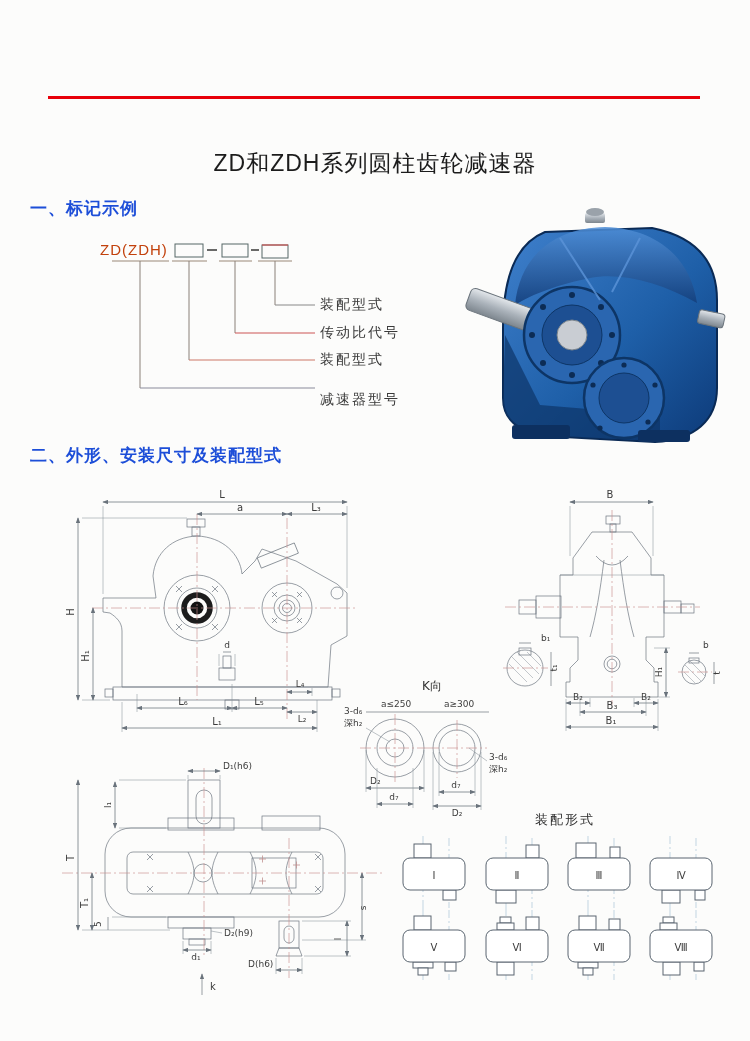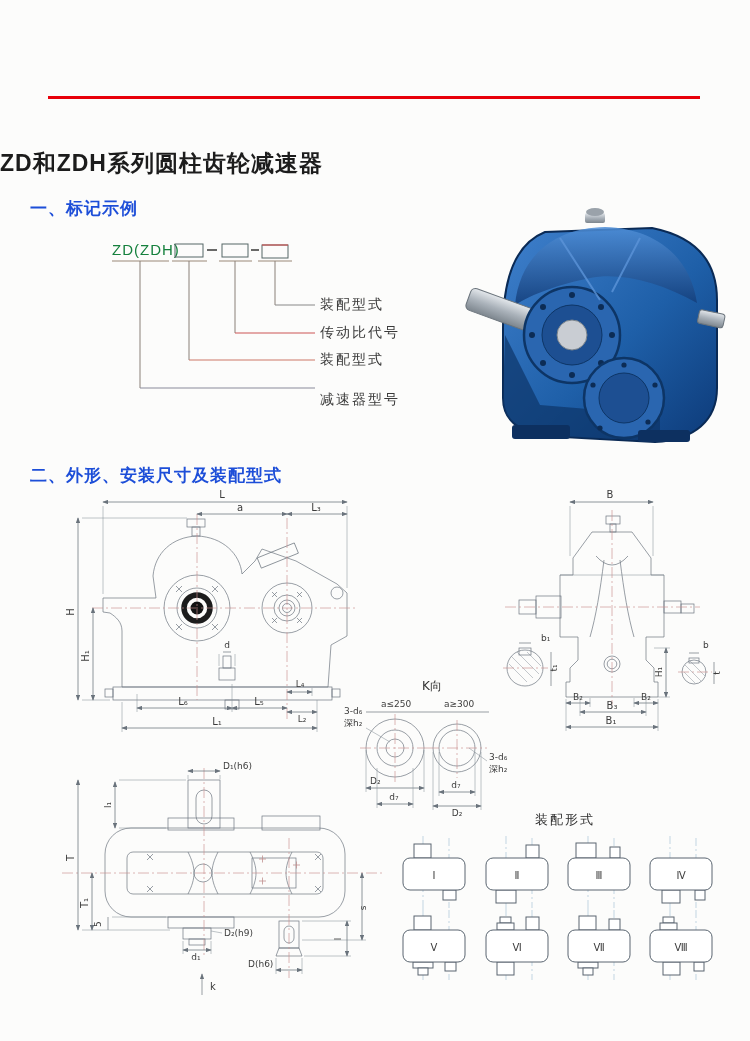--- a/index.html
+++ b/index.html
@@ -1,25 +1,25 @@
 <!DOCTYPE html>
 <html><head>
 <meta charset="utf-8">
 <style>
   html,body{margin:0;padding:0}
   body{width:750px;height:1041px;position:relative;background:#fcfcfb;
        font-family:"Liberation Sans",sans-serif;color:#2b2b2b;overflow:hidden}
   .abs{position:absolute}
   #red-rule{left:48px;top:96px;width:652px;height:3px;background:#e8000a}
-  #page-title{left:0;right:0;top:133px;text-align:left;font-size:23px;font-weight:bold;
+  #page-title{left:0;right:0;top:133px;text-align:center;font-size:23px;font-weight:normal;
               color:#1c1c1c;letter-spacing:1px}
   .sec-heading{font-size:17px;font-weight:bold;color:#1d4ed8;letter-spacing:1px}
   #sec1-heading{left:30px;top:197px}
-  #sec2-heading{left:30px;top:464px}
-  #designation-prefix{left:112px;top:241px;font-size:15px;color:#15803d;letter-spacing:1px}
+  #sec2-heading{left:30px;top:444px}
+  #designation-prefix{left:100px;top:241px;font-size:15px;color:#c2410c;letter-spacing:1px}
   .callout{left:320px;font-size:14px;font-weight:400;color:#3a3a3a;letter-spacing:2px}
   #callout-0{top:296px}#callout-1{top:324px}#callout-2{top:351px}#callout-3{top:391px}
   svg{position:absolute;left:0;top:0}
   svg text{font-family:"DejaVu Sans","Liberation Sans",sans-serif;font-size:10px;fill:#3c3c3c}
   svg text.sm{font-size:9px}
   svg text.cjk{font-size:12px;fill:#333}
   svg text.big{font-size:13px;fill:#2e2e2e;letter-spacing:2px}
   .lt{stroke:#6d7680;stroke-width:.7;fill:none}
   .fw{fill:#fff;stroke:#5a6570;stroke-width:1}
   .dim{stroke:#6a737c;stroke-width:.75;fill:none;

